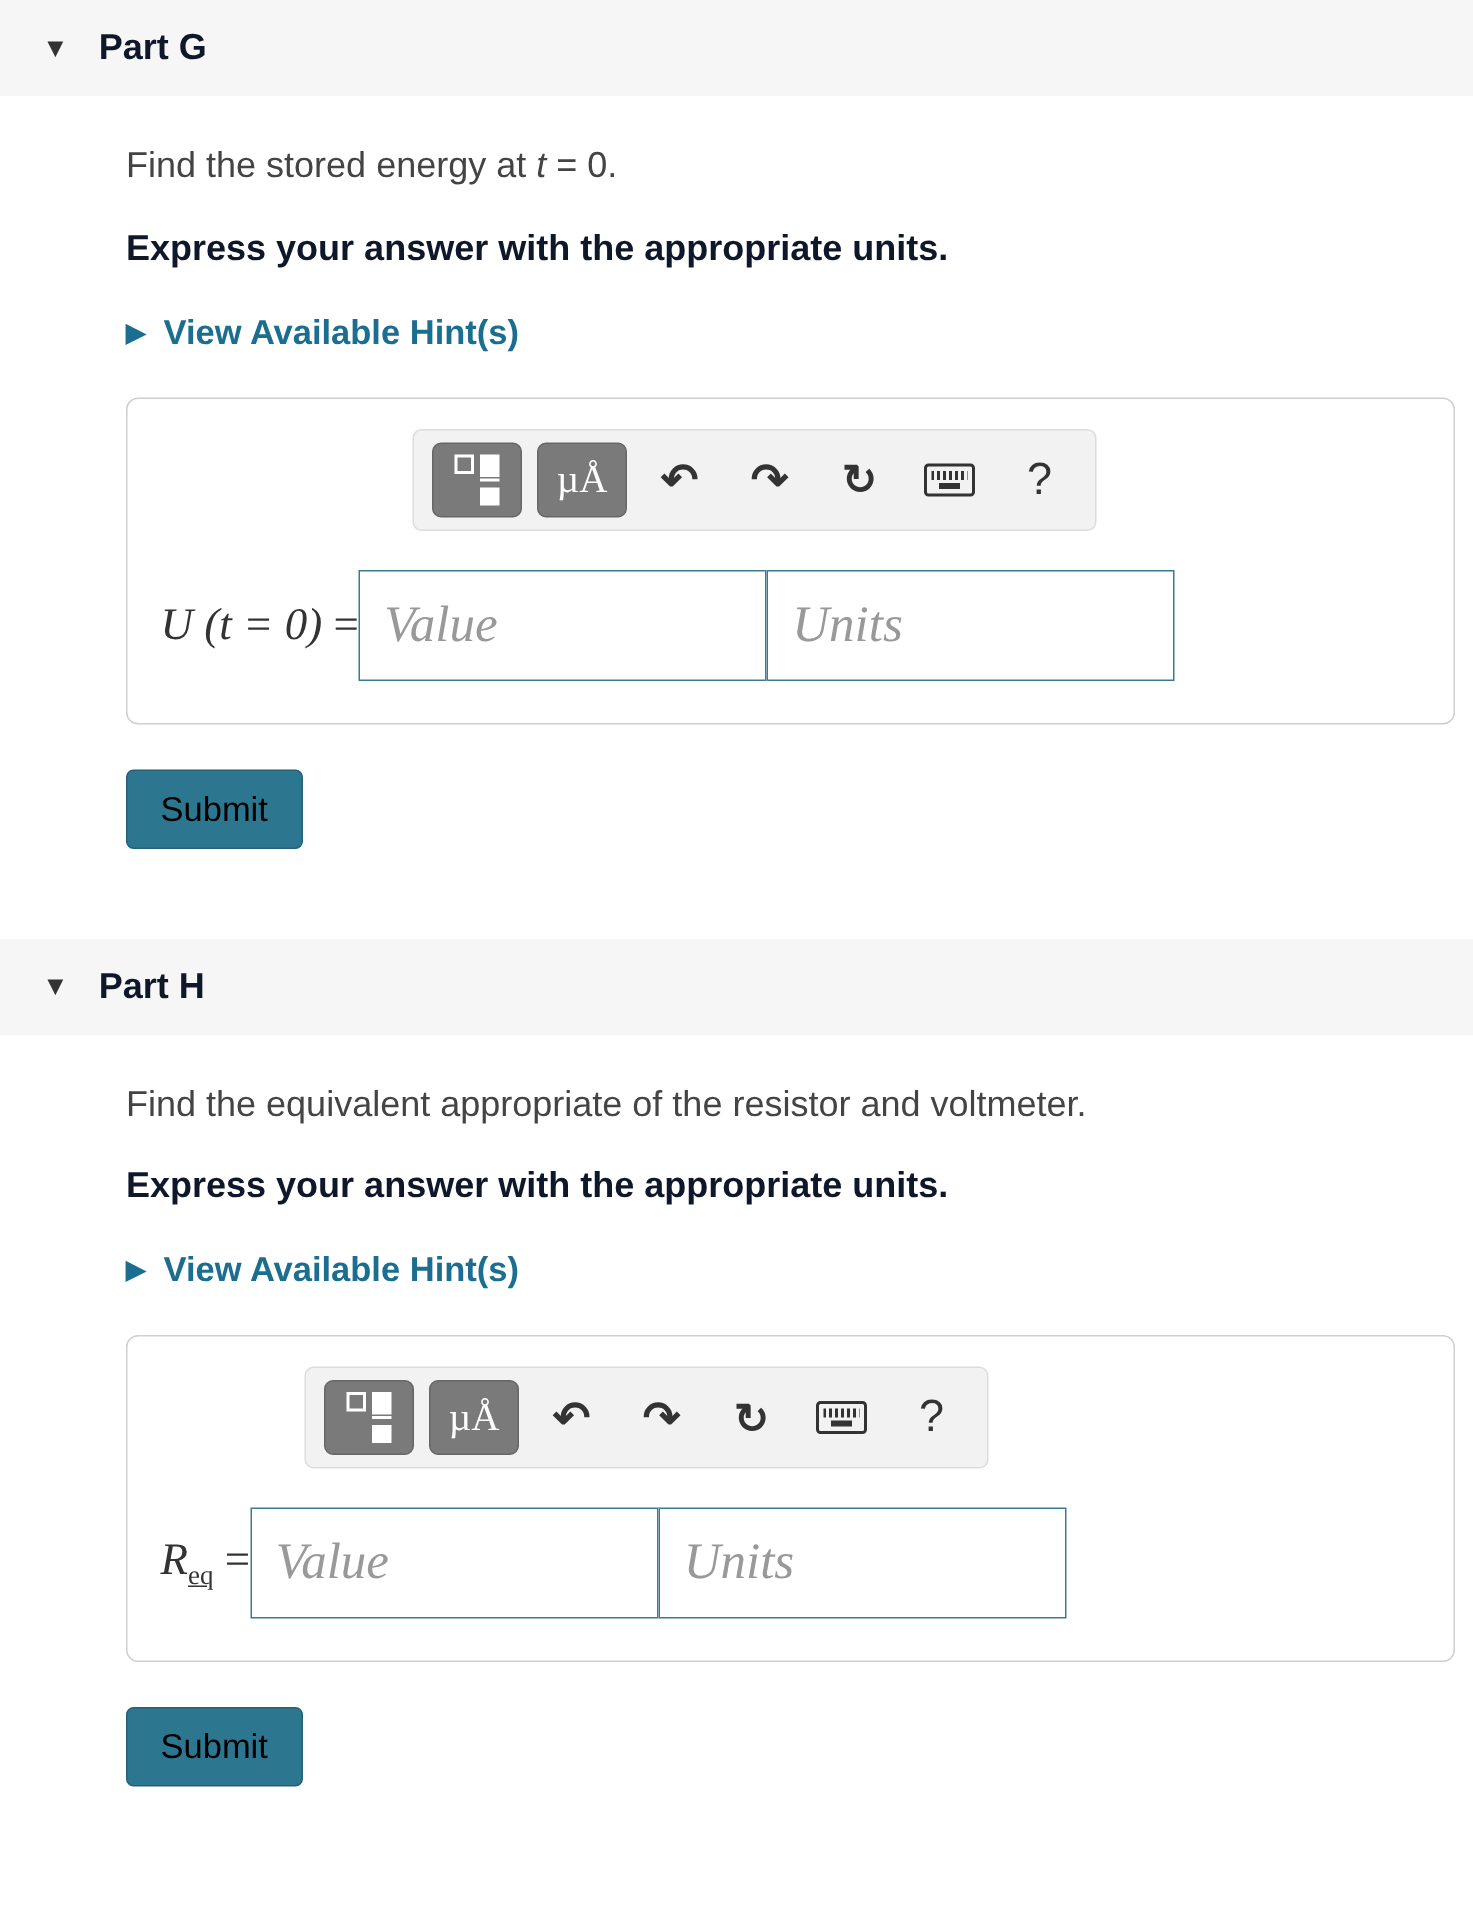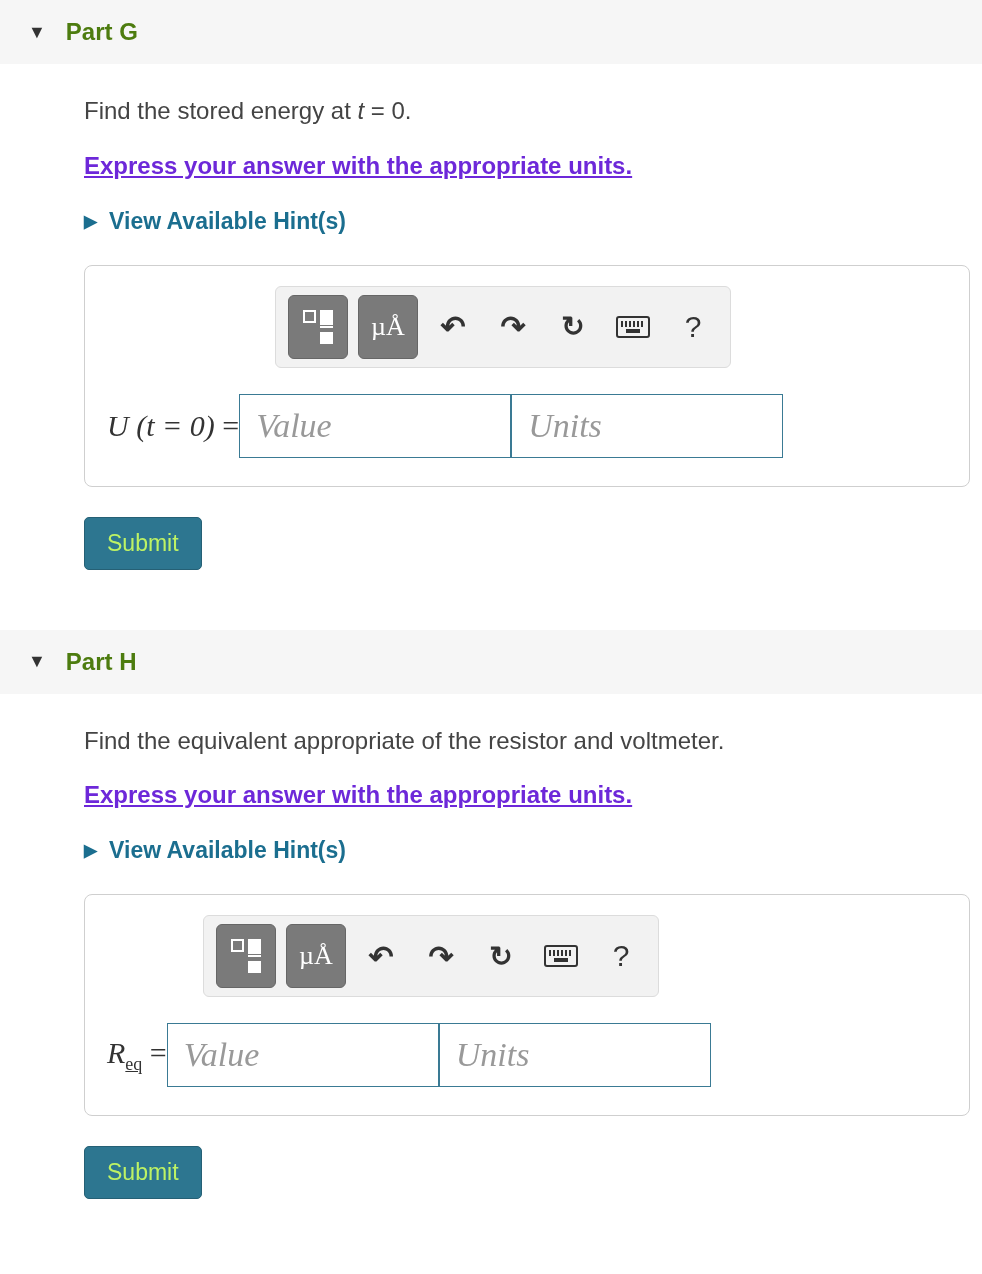--- a/index.html
+++ b/index.html
@@ -22,38 +22,37 @@
     gap: 20px;
     cursor: pointer;
   }
   .part-header .caret {
     font-size: 18px;
     color: #333;
   }
   .part-header .title {
     font-weight: 700;
     font-size: 24px;
-    color: #4d7c0f;
+    color: #0f172a;
   }
   .part-body {
     padding: 30px 12px 30px 84px;
   }
   .question {
     font-size: 24px;
     color: #444;
     font-weight: 400;
     margin-bottom: 24px;
     line-height: 1.4;
   }
   .instruction {
     font-size: 24px;
     font-weight: 700;
-    color: #6d28d9;
+    color: #0f172a;
     margin-bottom: 28px;
-    text-decoration: underline;
   }
   .hints-toggle {
     color: #1b6e8f;
     font-weight: 700;
     font-size: 23px;
     display: flex;
     align-items: center;
     gap: 12px;
     cursor: pointer;
     margin-bottom: 30px;
@@ -75,21 +74,21 @@
     align-items: center;
     gap: 10px;
     background: #f2f2f2;
     border: 1px solid #dcdcdc;
     border-radius: 6px;
     padding: 8px 12px;
     margin-bottom: 26px;
   }
   .tool-btn {
     width: 60px;
-    height: 64px;
+    height: 50px;
     border-radius: 6px;
     display: inline-flex;
     align-items: center;
     justify-content: center;
     cursor: pointer;
     font-size: 24px;
   }
   .tool-btn.dark {
     background: #7a7a7a;
     color: #fff;
@@ -146,34 +145,34 @@
     color: #333;
   }
   .answer-label {
     white-space: nowrap;
     font-style: italic;
   }
   .answer-label .rom { font-style: normal; }
   .answer-label sub { font-size: 18px; font-style: normal; text-decoration: underline; }
   .answer-input {
     border: 1.5px solid #3a7a94;
-    height: 64px;
+    height: 74px;
     padding: 0 16px;
     font-family: Georgia, serif;
     font-size: 34px;
     font-style: italic;
     color: #999;
     display: flex;
     align-items: center;
     background: #fff;
     flex: 0 0 auto;
   }
   .submit-btn {
     background: #2d7690;
-    color: #bef264;
+    color: #000000;
     border: 1px solid #256075;
     border-radius: 5px;
     padding: 12px 22px;
     font-size: 23px;
     cursor: pointer;
   }
   .keyboard-icon {
     display:inline-block;
     width:34px;
     height:22px;

